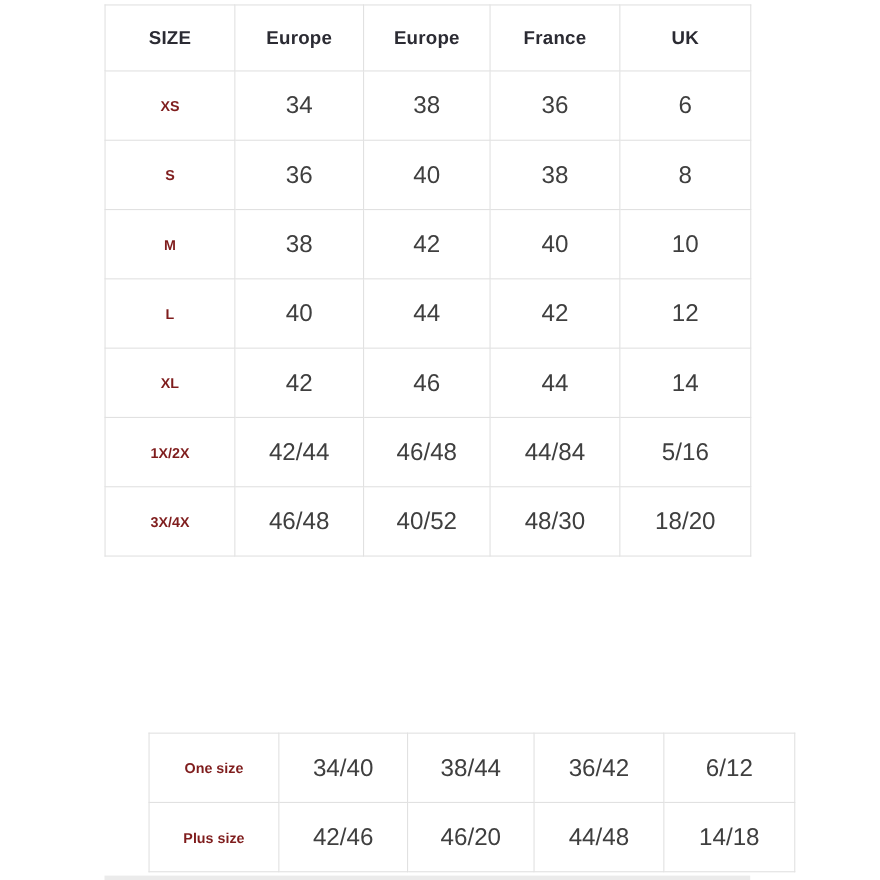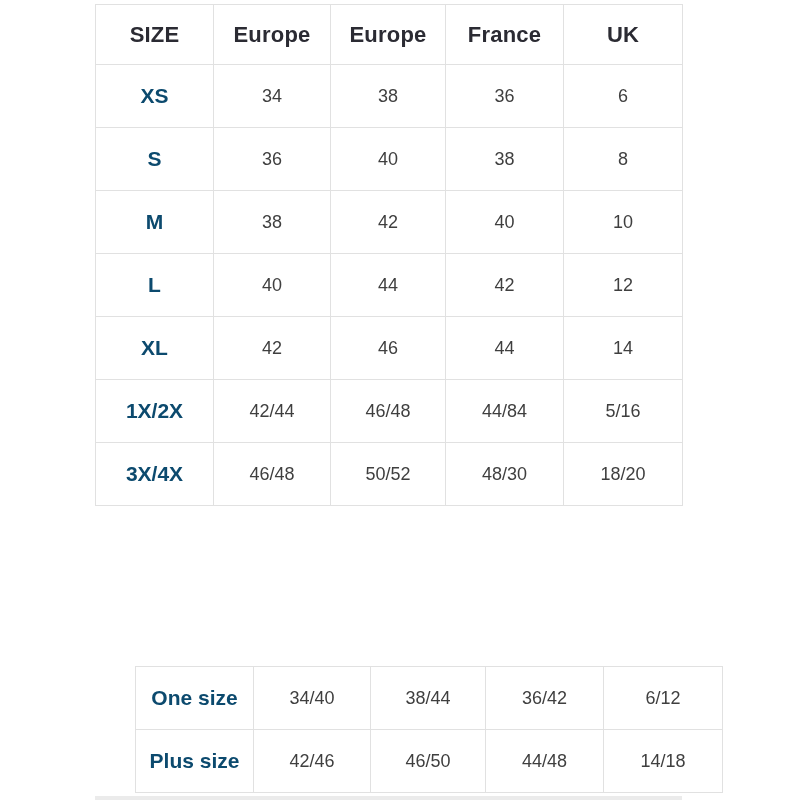--- a/index.html
+++ b/index.html
@@ -32,35 +32,35 @@
   col.c3 { width: 118px; }
   col.c4 { width: 119px; }
   th, td {
     border: 1px solid #e1e1e1;
     text-align: center;
     vertical-align: middle;
     padding: 0;
   }
   th {
     height: 59px;
-    font-size: 22px;
+    font-size: 17px;
     font-weight: 700;
     color: #2b2b33;
     letter-spacing: 0.2px;
   }
   td {
     height: 62px;
-    font-size: 18px;
+    font-size: 22px;
     font-weight: 400;
     color: #3f3f3f;
   }
   td.size-col {
-    font-size: 21px;
+    font-size: 13px;
     font-weight: 700;
-    color: #0c4a6e;
+    color: #7f1d1d;
   }
   .cutoff-strip {
     position: absolute;
     left: 95px;
     top: 796px;
     width: 587px;
     height: 4px;
     background: #ebebeb;
   }
 </style>
@@ -124,21 +124,21 @@
       <tr>
         <td class="size-col">1X/2X</td>
         <td>42/44</td>
         <td>46/48</td>
         <td>44/84</td>
         <td>5/16</td>
       </tr>
       <tr>
         <td class="size-col">3X/4X</td>
         <td>46/48</td>
-        <td>50/52</td>
+        <td>40/52</td>
         <td>48/30</td>
         <td>18/20</td>
       </tr>
     </tbody>
   </table>
 </div>
 
 <div class="table-wrap" id="extra-table-wrap">
   <table>
     <colgroup>
@@ -152,21 +152,21 @@
       <tr>
         <td class="size-col">One size</td>
         <td>34/40</td>
         <td>38/44</td>
         <td>36/42</td>
         <td>6/12</td>
       </tr>
       <tr>
         <td class="size-col">Plus size</td>
         <td>42/46</td>
-        <td>46/50</td>
+        <td>46/20</td>
         <td>44/48</td>
         <td>14/18</td>
       </tr>
     </tbody>
   </table>
 </div>
 
 <div class="cutoff-strip"></div>
 
 </body></html>

